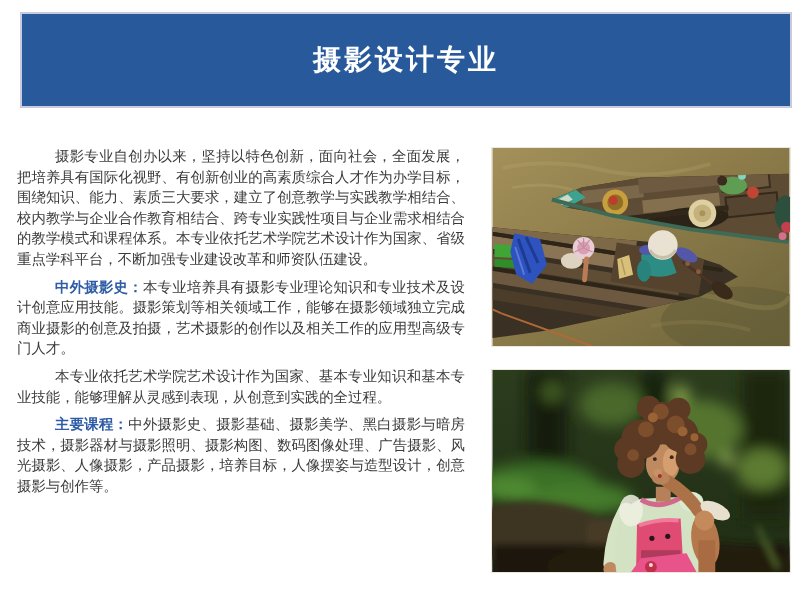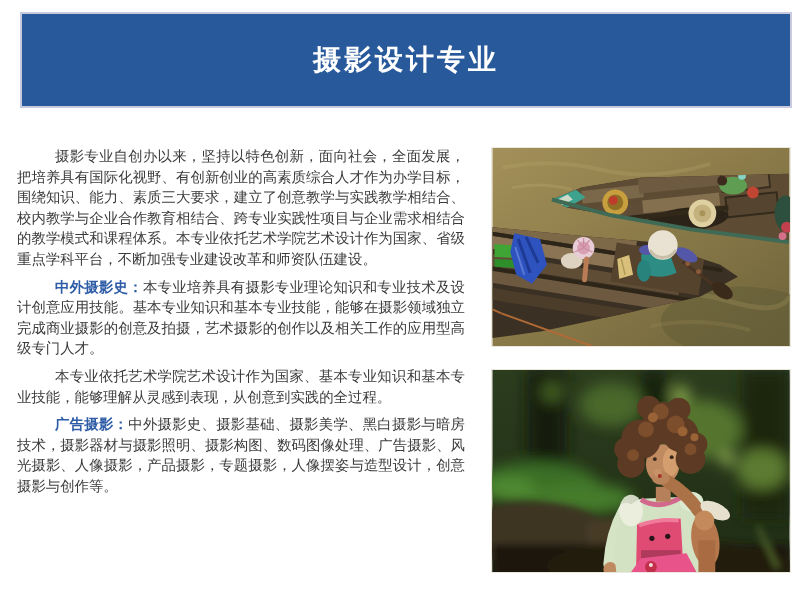--- a/index.html
+++ b/index.html
@@ -34,23 +34,23 @@
 <body>
 
 <div class="page">
 
   <div class="banner">
     <h1>摄影设计专业</h1>
   </div>
 
   <div class="text-col">
     <p><span>摄影专业自创办以来，坚持以特色创新，面向社会，全面发展，把培养具有国际化视野、有创新创业的高素质综合人才作为办学目标，围绕知识、能力、素质三大要求，建立了创意教学与实践教学相结合、校内教学与企业合作教育相结合、跨专业实践性项目与企业需求相结合的教学模式和课程体系。本专业依托艺术学院艺术设计作为国家、省级重点学科平台，不断加强专业建设改革和师资队伍建设。</span></p>
-    <p><span class="lbl">中外摄影史：</span><span>本专业培养具有摄影专业理论知识和专业技术及设计创意应用技能。基本专业知识和基本专业技能，能够在摄影领域独立完成商业摄影的创意及拍摄，艺术摄影的创作以及相关工作的应用型高级专门人才。</span></p>
+    <p><span class="lbl">中外摄影史：</span><span>本专业培养具有摄影专业理论知识和专业技术及设计创意应用技能。摄影策划等相关领域工作，能够在摄影领域独立完成商业摄影的创意及拍摄，艺术摄影的创作以及相关工作的应用型高级专门人才。</span></p>
     <p><span>本专业依托艺术学院艺术设计作为国家、基本专业知识和基本专业技能，能够理解从灵感到表现，从创意到实践的全过程。</span></p>
-    <p><span class="lbl">广告摄影：</span><span>中外摄影史、摄影基础、摄影美学、黑白摄影与暗房技术，摄影器材与摄影照明、摄影构图、数码图像处理、广告摄影、风光摄影、人像摄影，产品摄影，专题摄影，人像摆姿与造型设计，创意摄影与创作等。</span></p>
+    <p><span class="lbl">主要课程：</span><span>中外摄影史、摄影基础、摄影美学、黑白摄影与暗房技术，摄影器材与摄影照明、摄影构图、数码图像处理、广告摄影、风光摄影、人像摄影，产品摄影，培养目标，人像摆姿与造型设计，创意摄影与创作等。</span></p>
   </div>
 
   <figure class="photo photo-top">
     <svg viewBox="0 0 300 200">
       <defs>
         <linearGradient id="water" x1="0" y1="0" x2="1" y2="1">
           <stop offset="0" stop-color="#a3905a"></stop>
           <stop offset="0.45" stop-color="#8d7c4a"></stop>
           <stop offset="1" stop-color="#6c633a"></stop>
         </linearGradient>

